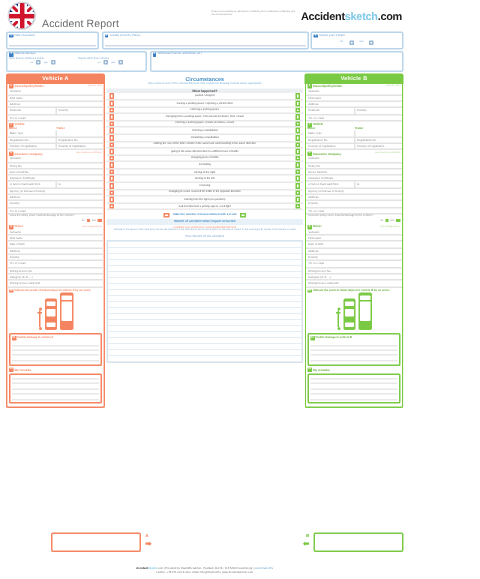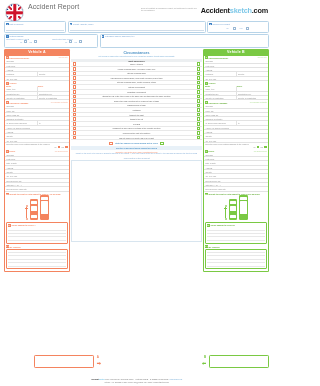--- a/index.html
+++ b/index.html
@@ -8,21 +8,21 @@
     background: #ffffff;
     font-family: "Liberation Sans", sans-serif;
     font-size: 2.6px;
     color: #333;
     overflow: hidden;
     position: relative;
   }
   .page { position: relative; width:273px; height:386px; padding: 3px 4px; }
 
   
-  .header { display:flex; align-items:flex-start; height: 17px; position:relative; }
+  .header { display:flex; align-items:flex-end; height: 17px; position:relative; }
   .flag { width: 19px; height: 19px; border-radius: 50%; overflow:hidden; position:relative; flex:0 0 auto;
           margin-left:1px; border:0.3px solid #dadada; }
   .flag .bg { position:absolute; inset:0; background:#00247d; }
   .flag .dw1,.flag .dw2 { position:absolute; left:50%; top:-20%; width:5px; height:140%; background:#fff; transform-origin:center; }
   .flag .dw1 { transform: translateX(-50%) rotate(45deg); }
   .flag .dw2 { transform: translateX(-50%) rotate(-45deg); }
   .flag .dr1,.flag .dr2 { position:absolute; left:50%; top:-20%; width:2px; height:140%; background:#cf142b; }
   .flag .dr1 { transform: translateX(-50%) rotate(45deg); }
   .flag .dr2 { transform: translateX(-50%) rotate(-45deg); }
   .flag .cw-h { position:absolute; left:0; right:0; top:50%; height:6px; transform:translateY(-50%); background:#fff; }

